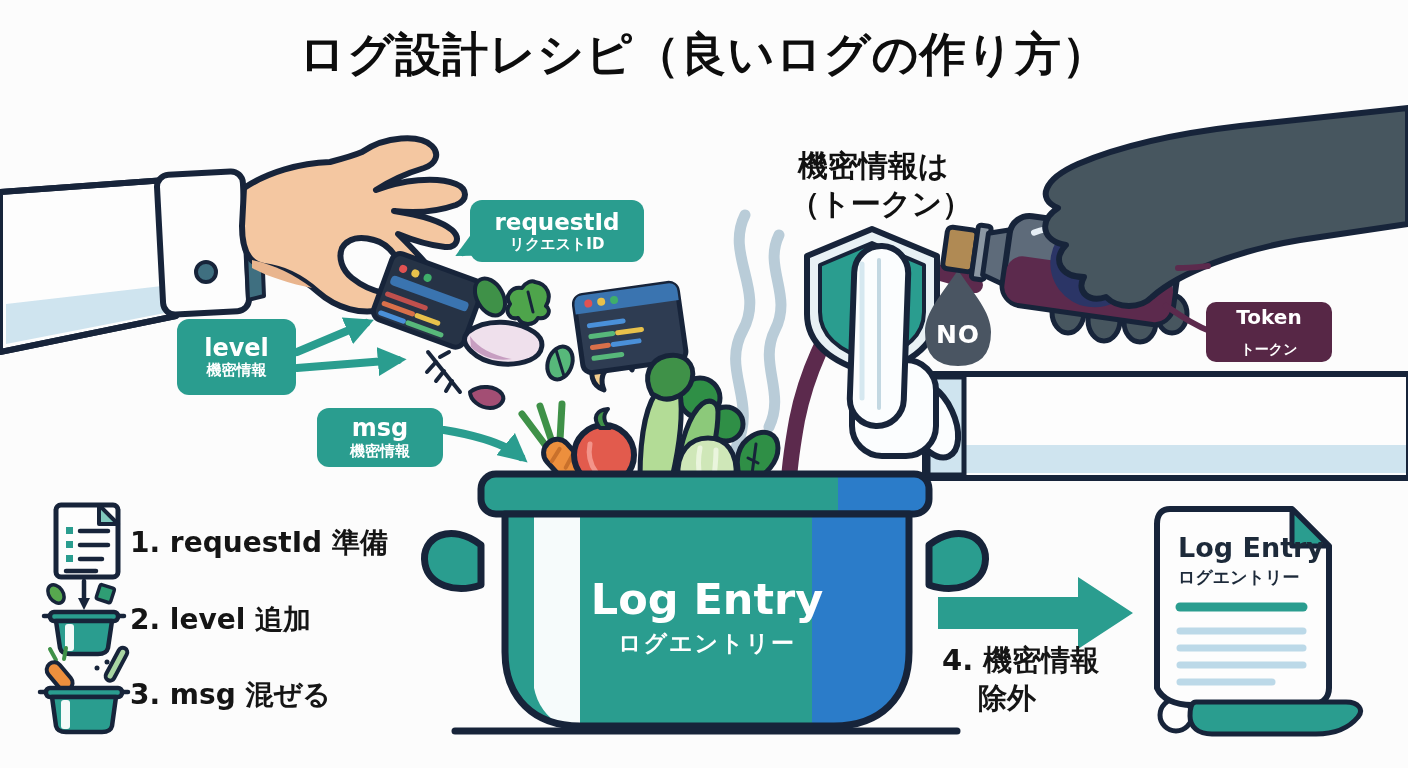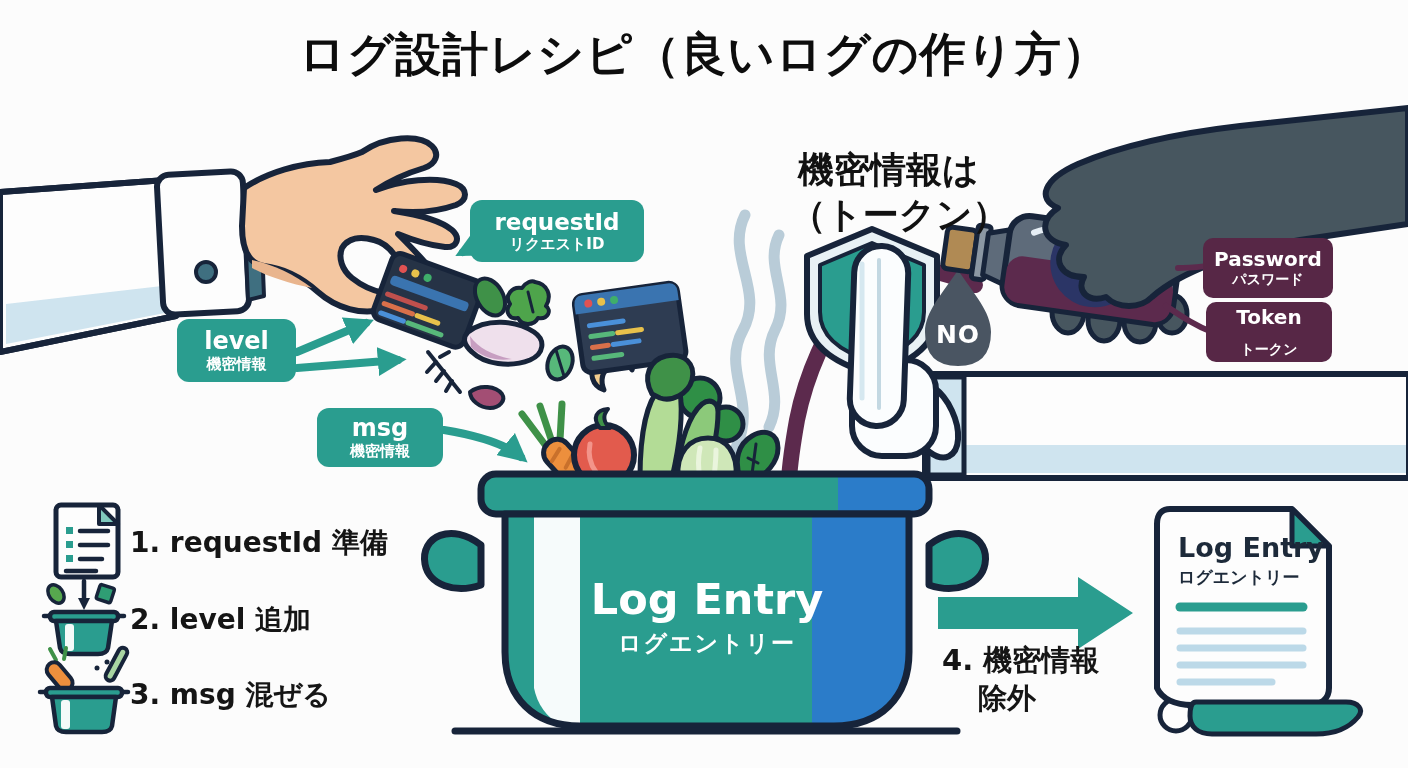--- a/index.html
+++ b/index.html
@@ -17,31 +17,31 @@
   .badge{
     display:flex;flex-direction:column;align-items:center;justify-content:center;
     border-radius:12px;color:#fff;text-align:center;line-height:1.15;
   }
   .badge.teal{background:var(--teal);}
   .badge.maroon{background:var(--badge_maroon);border-radius:10px;}
   .badge .l1{font-weight:800;}
   .badge .l2{font-weight:600;}
   .b-requestid{left:470px;top:200px;width:174px;height:62px;}
   .b-requestid .l1{font-size:23px;} .b-requestid .l2{font-size:15px;}
-  .b-level{left:177px;top:319px;width:119px;height:63px;}
+  .b-level{left:177px;top:319px;width:119px;height:76px;}
   .b-level .l1{font-size:24px;} .b-level .l2{font-size:15px;}
   .b-msg{left:317px;top:408px;width:126px;height:59px;}
   .b-msg .l1{font-size:24px;} .b-msg .l2{font-size:15px;}
   .b-password{left:1203px;top:238px;width:130px;height:60px;}
   .b-password .l1{font-size:20px;} .b-password .l2{font-size:14px;}
   .b-token{left:1206px;top:302px;width:126px;height:60px;}
   .b-token .l1{font-size:20px;} .b-token .l2{font-size:14px;margin-top:12px;}
   .secret-heading{
     left:790px;top:147px;width:230px;color:#111;
-    font-size:36px;font-weight:800;line-height:1.25;
+    font-size:30px;font-weight:800;line-height:1.25;
   }
   .secret-heading .h1{padding-left:8px;}
   .no-label{
     left:926px;top:320px;width:64px;text-align:center;
     color:#fff;font-size:25px;font-weight:800;letter-spacing:1px;
   }
   .pot-label{left:505px;top:574px;width:404px;text-align:center;color:#fff;}
   .pot-label .l1{font-size:43px;font-weight:800;}
   .pot-label .l2{font-size:23px;font-weight:600;letter-spacing:2px;margin-top:4px;}
   .step{color:#151515;font-size:28px;font-weight:800;white-space:nowrap;}
@@ -319,24 +319,20 @@
     <div class="l2">機密情報</div>
   </div>
 
   <div class="abs secret-heading">
     <div class="h1">機密情報は</div>
     <div class="h2">（トークン）</div>
   </div>
 
   <div class="abs no-label">NO</div>
 
-  <div class="abs badge maroon b-password">
-    <div class="l1">Password</div>
-    <div class="l2">パスワード</div>
-  </div>
   <div class="abs badge maroon b-token">
     <div class="l1">Token</div>
     <div class="l2">トークン</div>
   </div>
 
   <div class="abs pot-label">
     <div class="l1">Log Entry</div>
     <div class="l2">ログエントリー</div>
   </div>
 

